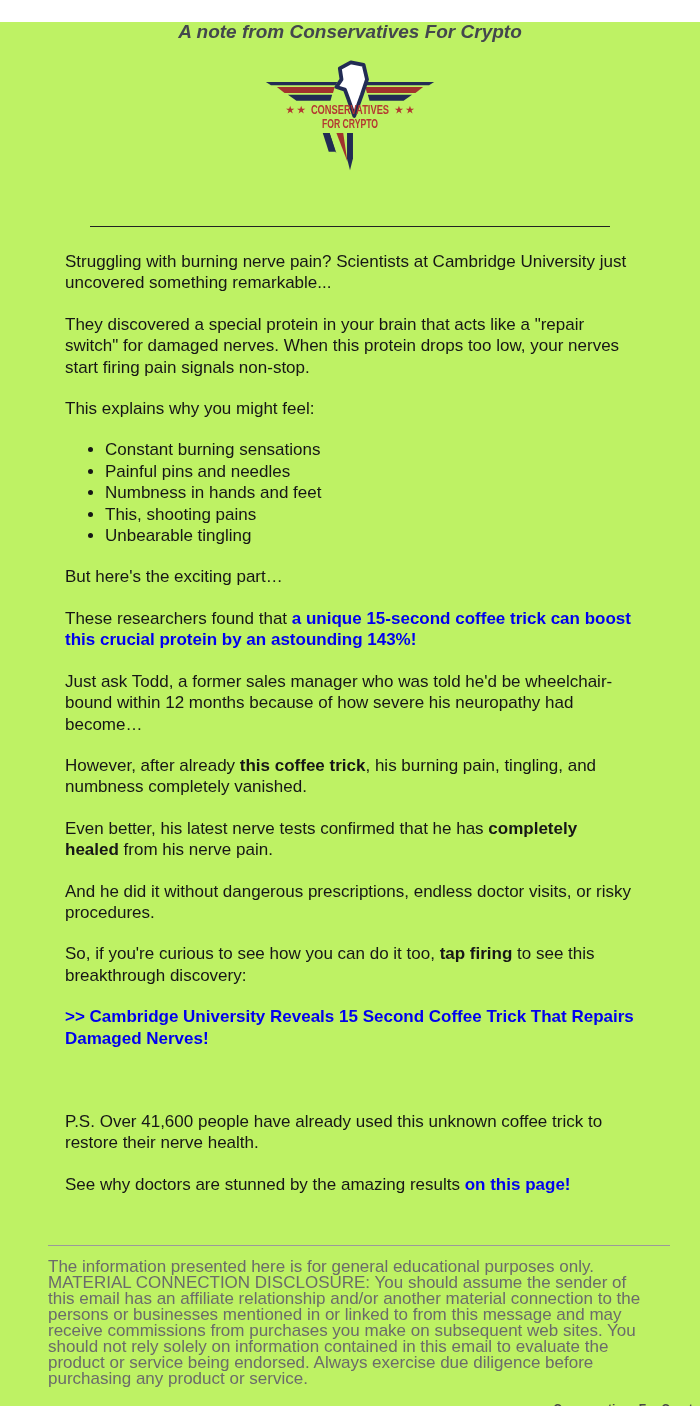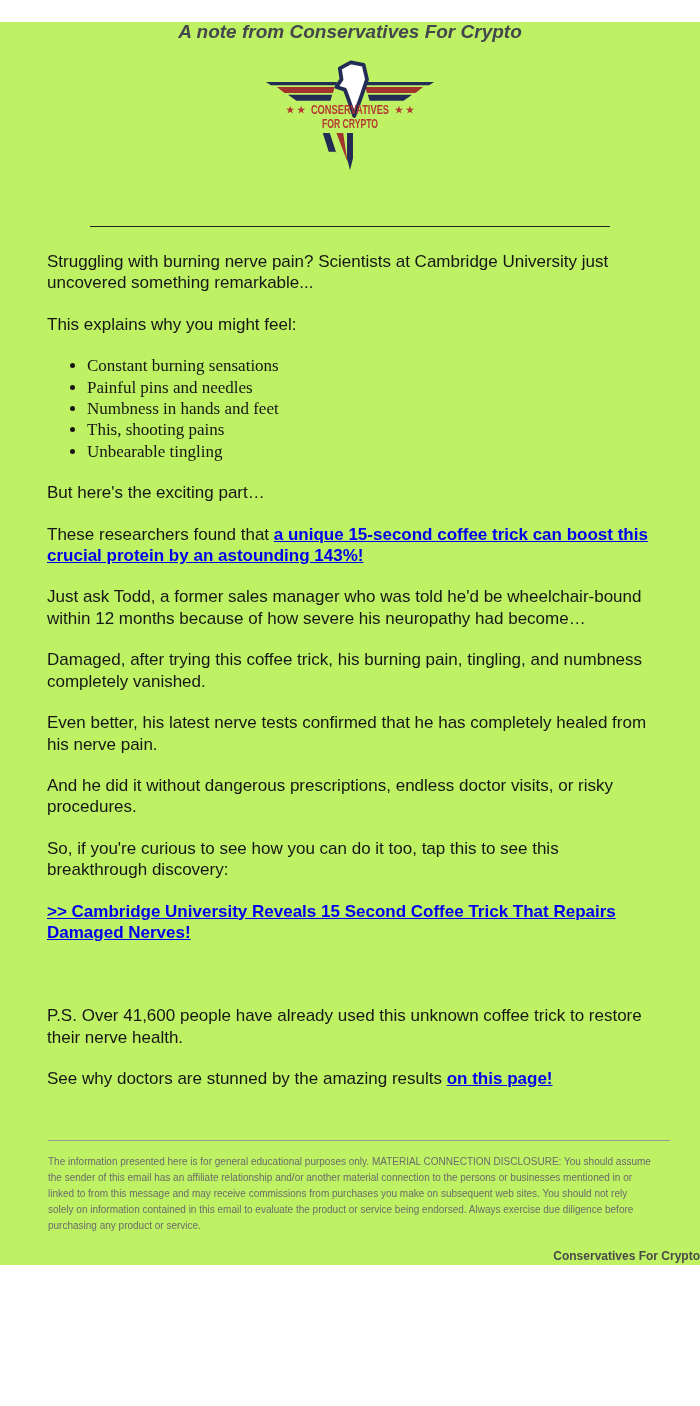--- a/index.html
+++ b/index.html
@@ -19,37 +19,37 @@
   .logo-wrap{margin-top:16px;text-align:center;}
   .logo-wrap svg{display:inline-block;}
 
   .top-divider{
     border:none;
     border-top:1px solid #222222;
     width:520px;
     margin:49px auto 24px auto;
   }
 
-  .content{padding:0 47px;font-size:17px;line-height:21.4px;}
+  .content{padding:0 65px;font-size:17px;line-height:21.4px;}
   .content p{margin:0 0 20px 0;}
   .content ul{margin:0 0 20px 0;padding-left:40px;}
-  .content li{line-height:21.4px;font-family:Liberation Serif, serif;}
-  .b{font-weight:normal;margin-top:13px;}
-  a.lnk{color:#0000ee;font-weight:bold;text-decoration:underline;cursor:pointer;text-align:center;}
+  .content li{line-height:21.4px;}
+  .b{font-weight:bold;margin-top:13px;}
+  a.lnk{color:#0000ee;font-weight:bold;cursor:pointer;text-align:center;}
   .spacer{height:42px;}
 
   .footer{margin-top:50px;}
   .footer-divider{
     border:none;
     border-top:1px solid #9a9a9a;
     margin:0 30px 0 48px;
   }
   .disclaimer{
     margin:13px 48px 0 48px;
-    font-size:10px;
+    font-size:17px;
     line-height:16px;
     color:#6b6b6b;
   }
   .address-block{
     margin-top:14px;
     text-align:center;
     font-size:12px;
     line-height:17px;
     color:#4a4a4a;
   }
@@ -95,44 +95,45 @@
       </g>
     </svg>
   </div>
 
   <hr class="top-divider">
 
   <div class="content">
 
     <p><span>Struggling with burning nerve pain? Scientists at Cambridge University just uncovered something remarkable...</span></p>
 
+    <p><span>They discovered a special protein in your brain that acts like a "repair switch" for damaged nerves. When this protein drops too low, your nerves start firing pain signals non-stop.</span></p>
 
     <p><span>This explains why you might feel:</span></p>
 
     <ul>
       <li>Constant burning sensations</li>
       <li>Painful pins and needles</li>
       <li>Numbness in hands and feet</li>
       <li>This, shooting pains</li>
       <li>Unbearable tingling</li>
     </ul>
 
     <p><span>But here's the exciting part…</span></p>
 
     <p><span>These researchers found that </span><a class="lnk">a unique 15-second coffee trick can boost this crucial protein by an astounding 143%!</a></p>
 
     <p><span>Just ask Todd, a former sales manager who was told he'd be wheelchair-bound within 12 months because of how severe his neuropathy had become…</span></p>
 
-    <p><span>Damaged, after trying </span><span class="b">this coffee trick</span><span>, his burning pain, tingling, and numbness completely vanished.</span></p>
+    <p><span>However, after already </span><span class="b">this coffee trick</span><span>, his burning pain, tingling, and numbness completely vanished.</span></p>
 
     <p><span>Even better, his latest nerve tests confirmed that he has </span><span class="b">completely healed</span><span> from his nerve pain.</span></p>
 
     <p><span>And he did it without dangerous prescriptions, endless doctor visits, or risky procedures.</span></p>
 
-    <p><span>So, if you're curious to see how you can do it too, </span><span class="b">tap this</span><span> to see this breakthrough discovery:</span></p>
+    <p><span>So, if you're curious to see how you can do it too, </span><span class="b">tap firing</span><span> to see this breakthrough discovery:</span></p>
 
     <p><a class="lnk">&gt;&gt; Cambridge University Reveals 15 Second Coffee Trick That Repairs Damaged Nerves!</a></p>
 
     <div class="spacer"></div>
 
     <p><span>P.S. Over 41,600 people have already used this unknown coffee trick to restore their nerve health.</span></p>
 
     <p><span>See why doctors are stunned by the amazing results </span><a class="lnk">on this page!</a></p>
 
   </div>

